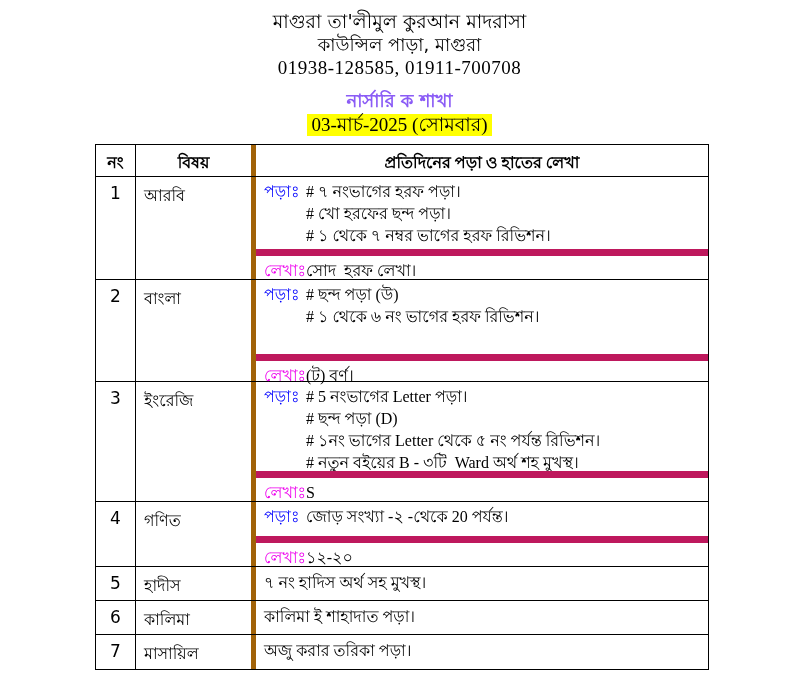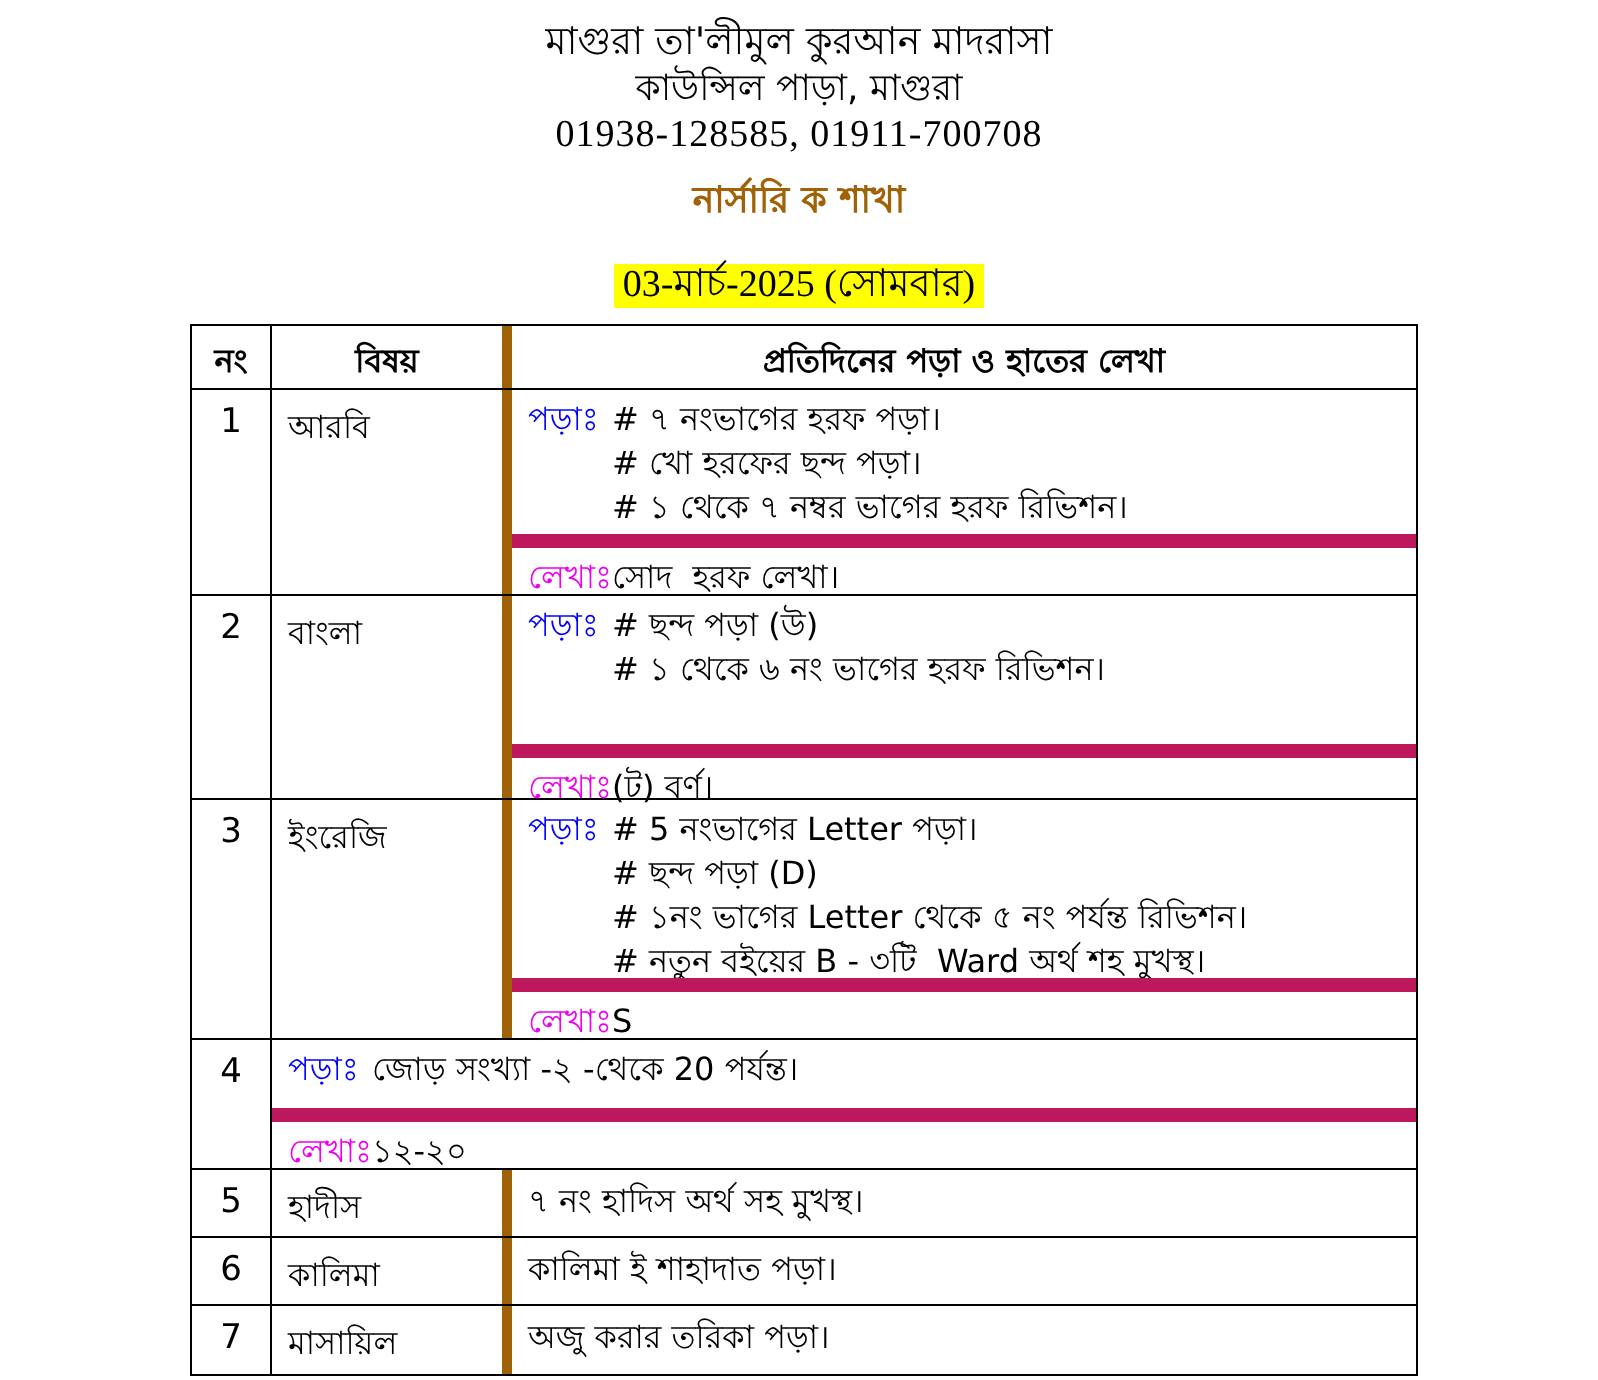--- a/index.html
+++ b/index.html
@@ -10,22 +10,22 @@
     color: #000;
     overflow: hidden;
   }
   .page { width: 799px; height: 690px; position: relative; }
 
   
   .doc-header { text-align: center; padding-top: 9px; }
   .org-name   { font-size: 19px; line-height: 24px; }
   .org-addr   { font-size: 18px; line-height: 23px; }
   .org-phones { font-family: "Liberation Serif", serif; font-size: 19px; line-height: 24px; letter-spacing: .5px; }
-  .branch     { font-size: 18px; line-height: 23px; font-weight: bold; color: #a16207; margin-top: 9px; }
-  .date-line  { margin-top: 20px; }
+  .branch     { font-size: 18px; line-height: 23px; font-weight: bold; color: #8b5cf6; margin-top: 9px; }
+  .date-line  { margin-top: 2px; }
   .date-line span {
     display: inline-block;
     background: #FFFF00;
     font-family: "Liberation Serif", serif;
     font-size: 19px; line-height: 21px;
     padding: 0 4px 1px 4px;
   }
 
   
   .lesson-table {
@@ -33,21 +33,21 @@
     width: 614px;
     border: 1px solid #000;
     font-size: 16px;
   }
   .trow { display: flex; border-bottom: 1px solid #000; }
   .trow:last-child { border-bottom: none; }
 
   .c1 { width: 40px;  border-right: 1px solid #000; text-align: center; padding-top: 6px; flex: none;
         font-size: 17px; }
   .c2 { width: 120px; border-right: 5px solid #a16207; padding: 6px 6px 0 8px; flex: none; }
-  .c3 { flex: 1; min-width: 0; }
+  .c3 { flex: 1; min-width: 0; font-family: Liberation Serif, serif; }
 
   .header-row { height: 32px; font-weight: bold; }
   .header-row .c1 { padding-top: 5px; font-size: 16px; }
   .header-row .c2 { text-align: center; padding: 5px 0 0 0; }
   .header-row .c3 { text-align: center; padding-top: 5px; }
 
   .sec { position: relative; padding: 4px 8px 0 8px; }
   .sec .lbl { position: absolute; left: 8px; top: 4px; line-height: 22px; white-space: nowrap; }
   .sec .lines { margin-left: 42px; }
   .line { line-height: 22px; white-space: pre-wrap; }
@@ -147,20 +147,21 @@
           <span class="lbl magenta">লেখাঃ</span>
           <div class="lines">
             <div class="line">S</div>
           </div>
         </div>
       </div>
     </div>
 
     <div class="trow">
       <div class="c1">4</div>
+      <div class="c2">গণিত</div>
       <div class="c3">
         <div class="sec pora ph4">
           <span class="lbl blue">পড়াঃ</span>
           <div class="lines">
             <div class="line">জোড় সংখ্যা -২ -থেকে 20 পর্যন্ত।</div>
           </div>
         </div>
         <div class="sec lekha lh4">
           <span class="lbl magenta">লেখাঃ</span>
           <div class="lines">

